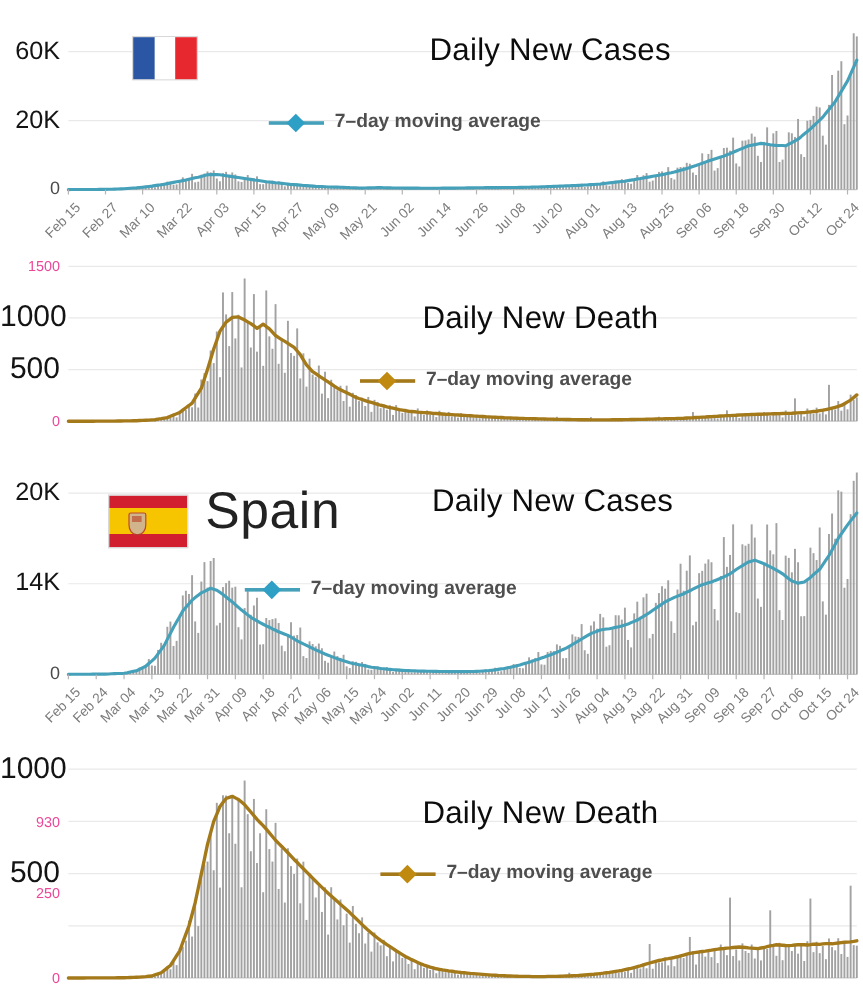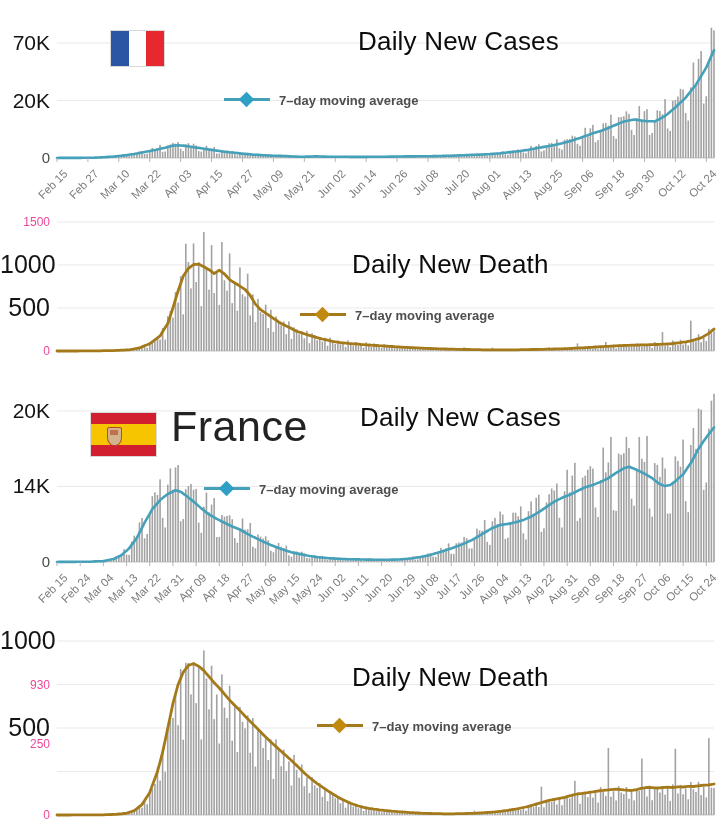--- a/index.html
+++ b/index.html
@@ -15,22 +15,22 @@
   .xlab{width:64px;text-align:right;font-size:11.5px;color:#7c7c7c;
         transform:rotate(-45deg);transform-origin:100% 0}
   .title{position:absolute;font-size:26px;color:#0c0c0c;letter-spacing:.2px}
   .country-name{position:absolute;color:#222;letter-spacing:.5px}
   #name-fr{left:173px;top:24px;font-size:38px}
   #name-es{left:171px;top:402px;font-size:43px}
   #title-0{left:358px;top:26px}
   #title-1{left:352px;top:249px}
   #title-2{left:360px;top:402px}
   #title-3{left:352px;top:662px}
-  .legend{position:absolute;display:flex;align-items:flex-start;gap:9px;
-          font-weight:bold;font-size:13px;color:#4e4e4e}
+  .legend{position:absolute;display:flex;align-items:center;gap:9px;
+          font-weight:bold;font-size:16px;color:#4e4e4e}
   #legend-0{left:224px;top:93px}
   #legend-1{left:300px;top:308px}
   #legend-2{left:204px;top:482px}
   #legend-3{left:317px;top:719px}
   .lmark{position:relative;width:46px;height:13px;display:inline-block}
   .lline{position:absolute;left:0;right:0;top:5px;height:3px;background:#45a0ba}
   .ldiamond{position:absolute;left:17px;top:1px;width:11px;height:11px;
             transform:rotate(45deg);background:#2e9fc5}
   .flag{position:absolute;border:1px solid #d8d8d8;box-sizing:border-box;background:#fff}
   #flag-fr{left:110px;top:30px;width:55px;height:37px;display:flex}
@@ -1073,21 +1073,21 @@
         <rect x="708.05" y="738.08" width="1.6" height="76.92"></rect>
         <rect x="710.62" y="787.63" width="1.6" height="27.37"></rect>
         <rect x="713.20" y="788.05" width="1.6" height="26.95"></rect>
       </g>
       <path d="M57.0 815.0 L59.6 815.0 L62.2 815.0 L64.7 815.0 L67.3 815.0 L69.9 815.0 L72.5 814.9 L75.0 814.9 L77.6 814.9 L80.2 814.9 L82.8 814.9 L85.3 814.9 L87.9 814.9 L90.5 814.9 L93.1 814.9 L95.6 814.9 L98.2 814.8 L100.8 814.8 L103.4 814.8 L106.0 814.7 L108.5 814.6 L111.1 814.5 L113.7 814.4 L116.3 814.3 L118.8 814.0 L121.4 813.8 L124.0 813.5 L126.6 813.3 L129.1 812.4 L131.7 811.5 L134.3 810.6 L136.9 808.6 L139.4 806.6 L142.0 804.6 L144.6 800.5 L147.2 796.4 L149.8 792.4 L152.3 785.4 L154.9 778.5 L157.5 771.5 L160.1 761.9 L162.6 752.4 L165.2 740.2 L167.8 728.0 L170.4 715.8 L172.9 703.6 L175.5 694.1 L178.1 684.5 L180.7 678.4 L183.2 672.3 L185.8 668.8 L188.4 665.4 L191.0 664.5 L193.6 663.6 L196.1 664.9 L198.7 666.2 L201.3 668.4 L203.9 670.6 L206.4 673.6 L209.0 676.7 L211.6 679.7 L214.2 682.8 L216.7 685.4 L219.3 688.0 L221.9 691.0 L224.5 694.1 L227.0 697.1 L229.6 700.2 L232.2 702.8 L234.8 705.4 L237.4 708.0 L239.9 710.6 L242.5 713.4 L245.1 716.2 L247.7 718.8 L250.2 721.4 L252.8 724.0 L255.4 726.6 L258.0 729.2 L260.5 731.8 L263.1 734.4 L265.7 737.0 L268.3 739.5 L270.8 741.9 L273.4 744.3 L276.0 746.6 L278.6 749.0 L281.2 751.3 L283.7 753.6 L286.3 755.8 L288.9 758.2 L291.5 760.5 L294.0 763.0 L296.6 765.4 L299.2 767.9 L301.8 770.5 L304.3 772.9 L306.9 775.3 L309.5 777.5 L312.1 779.7 L314.6 781.7 L317.2 783.7 L319.8 785.4 L322.4 787.2 L325.0 788.9 L327.5 790.6 L330.1 792.3 L332.7 793.9 L335.3 795.5 L337.8 797.1 L340.4 798.4 L343.0 799.7 L345.6 800.9 L348.1 802.1 L350.7 803.2 L353.3 804.2 L355.9 805.1 L358.4 806.0 L361.0 806.6 L363.6 807.3 L366.2 807.8 L368.8 808.3 L371.3 808.7 L373.9 809.1 L376.5 809.4 L379.1 809.8 L381.6 810.1 L384.2 810.4 L386.8 810.6 L389.4 810.9 L391.9 811.2 L394.5 811.4 L397.1 811.6 L399.7 811.8 L402.2 812.0 L404.8 812.2 L407.4 812.4 L410.0 812.6 L412.6 812.7 L415.1 812.9 L417.7 813.0 L420.3 813.1 L422.9 813.3 L425.4 813.3 L428.0 813.4 L430.6 813.5 L433.2 813.6 L435.7 813.7 L438.3 813.7 L440.9 813.7 L443.5 813.8 L446.0 813.8 L448.6 813.8 L451.2 813.8 L453.8 813.8 L456.4 813.7 L458.9 813.7 L461.5 813.7 L464.1 813.6 L466.7 813.5 L469.2 813.4 L471.8 813.3 L474.4 813.3 L477.0 813.1 L479.5 813.0 L482.1 812.9 L484.7 812.7 L487.3 812.5 L489.8 812.3 L492.4 812.1 L495.0 811.9 L497.6 811.6 L500.2 811.3 L502.7 811.0 L505.3 810.6 L507.9 810.3 L510.5 809.9 L513.0 809.5 L515.6 809.1 L518.2 808.6 L520.8 808.0 L523.3 807.5 L525.9 807.0 L528.5 806.3 L531.1 805.6 L533.6 804.9 L536.2 804.1 L538.8 803.3 L541.4 802.5 L544.0 801.8 L546.5 801.1 L549.1 800.4 L551.7 799.9 L554.3 799.3 L556.8 798.9 L559.4 798.4 L562.0 797.9 L564.6 797.3 L567.1 796.6 L569.7 795.9 L572.3 795.2 L574.9 794.5 L577.4 794.0 L580.0 793.6 L582.6 793.3 L585.2 792.9 L587.8 792.6 L590.3 792.2 L592.9 791.8 L595.5 791.3 L598.1 791.0 L600.6 790.6 L603.2 790.4 L605.8 790.1 L608.4 789.9 L610.9 789.6 L613.5 789.4 L616.1 789.2 L618.7 789.4 L621.2 789.6 L623.8 789.9 L626.4 790.1 L629.0 790.3 L631.6 790.5 L634.1 790.0 L636.7 789.6 L639.3 788.9 L641.9 788.2 L644.4 787.8 L647.0 787.3 L649.6 787.5 L652.2 787.7 L654.7 787.9 L657.3 788.0 L659.9 787.8 L662.5 787.5 L665.0 787.3 L667.6 787.2 L670.2 787.3 L672.8 787.5 L675.4 787.2 L677.9 786.8 L680.5 786.9 L683.1 787.0 L685.7 786.6 L688.2 786.3 L690.8 786.4 L693.4 786.5 L696.0 786.1 L698.5 785.8 L701.1 785.5 L703.7 785.2 L706.3 785.1 L708.8 784.9 L711.4 784.5 L714.0 784.0 " fill="none" stroke="#a4791a" stroke-width="2.8" stroke-linejoin="round" stroke-linecap="round"></path>
     </svg>
 
   <div class="labels" id="labels">
       <span class="ylab medium" style="left: 0px; top: 150px;">0</span>
       <span class="ylab big1" style="left: 0px; top: 90px;">20K</span>
-      <span class="ylab big1" style="left: 0px; top: 32px;">70K</span>
+      <span class="ylab big1" style="left: 0px; top: 32px;">60K</span>
       <span class="xlab" style="left: -2px; top: 168px;">Feb 15</span>
       <span class="xlab" style="left: 29px; top: 168px;">Feb 27</span>
       <span class="xlab" style="left: 60px; top: 168px;">Mar 10</span>
       <span class="xlab" style="left: 91px; top: 168px;">Mar 22</span>
       <span class="xlab" style="left: 122px; top: 168px;">Apr 03</span>
       <span class="xlab" style="left: 153px; top: 168px;">Apr 15</span>
       <span class="xlab" style="left: 184px; top: 168px;">Apr 27</span>
       <span class="xlab" style="left: 214px; top: 168px;">May 09</span>
       <span class="xlab" style="left: 245px; top: 168px;">May 21</span>
       <span class="xlab" style="left: 276px; top: 168px;">Jun 02</span>
@@ -1148,21 +1148,21 @@
 
   <span class="flag" id="flag-fr">
       <i style="background: rgb(43, 86, 164);"></i>
       <i style="background: rgb(255, 255, 255);"></i>
       <i style="background: rgb(232, 40, 47);"></i>
     </span>
 
   <span class="flag" id="flag-es" style="background: linear-gradient(rgb(210, 31, 47) 0px, rgb(210, 31, 47) 25%, rgb(247, 196, 0) 25%, rgb(247, 196, 0) 75%, rgb(210, 31, 47) 75%, rgb(210, 31, 47) 100%);">
       <i class="emblem"></i>
     </span>
-  <span class="country-name" id="name-es">France</span>
+  <span class="country-name" id="name-es">Spain</span>
 
   <div class="title" id="title-0">Daily New Cases</div>
   <div class="title" id="title-1">Daily New Death</div>
   <div class="title" id="title-2">Daily New Cases</div>
   <div class="title" id="title-3">Daily New Death</div>
 
   <div class="legend" id="legend-0">
     <span class="lmark">
         <i class="lline" style="background: rgb(69, 160, 186);"></i>
         <i class="ldiamond" style="background: rgb(46, 159, 197);"></i>

